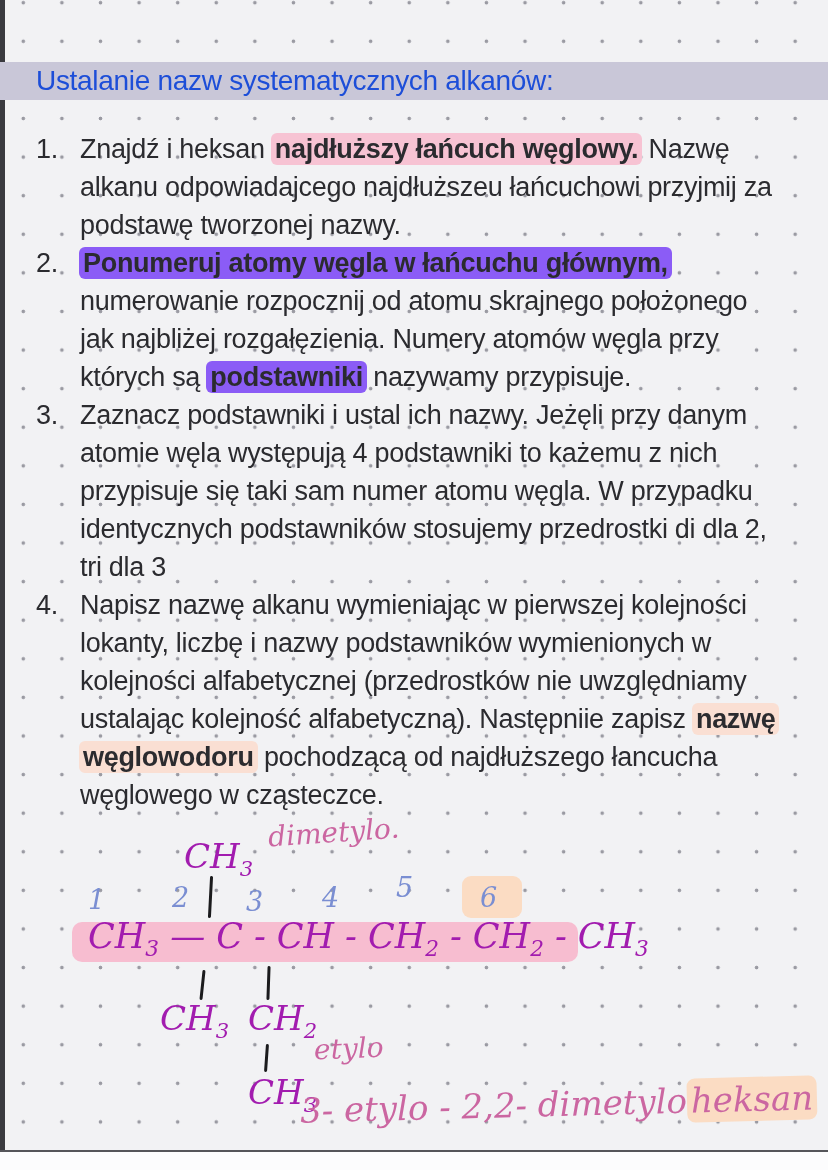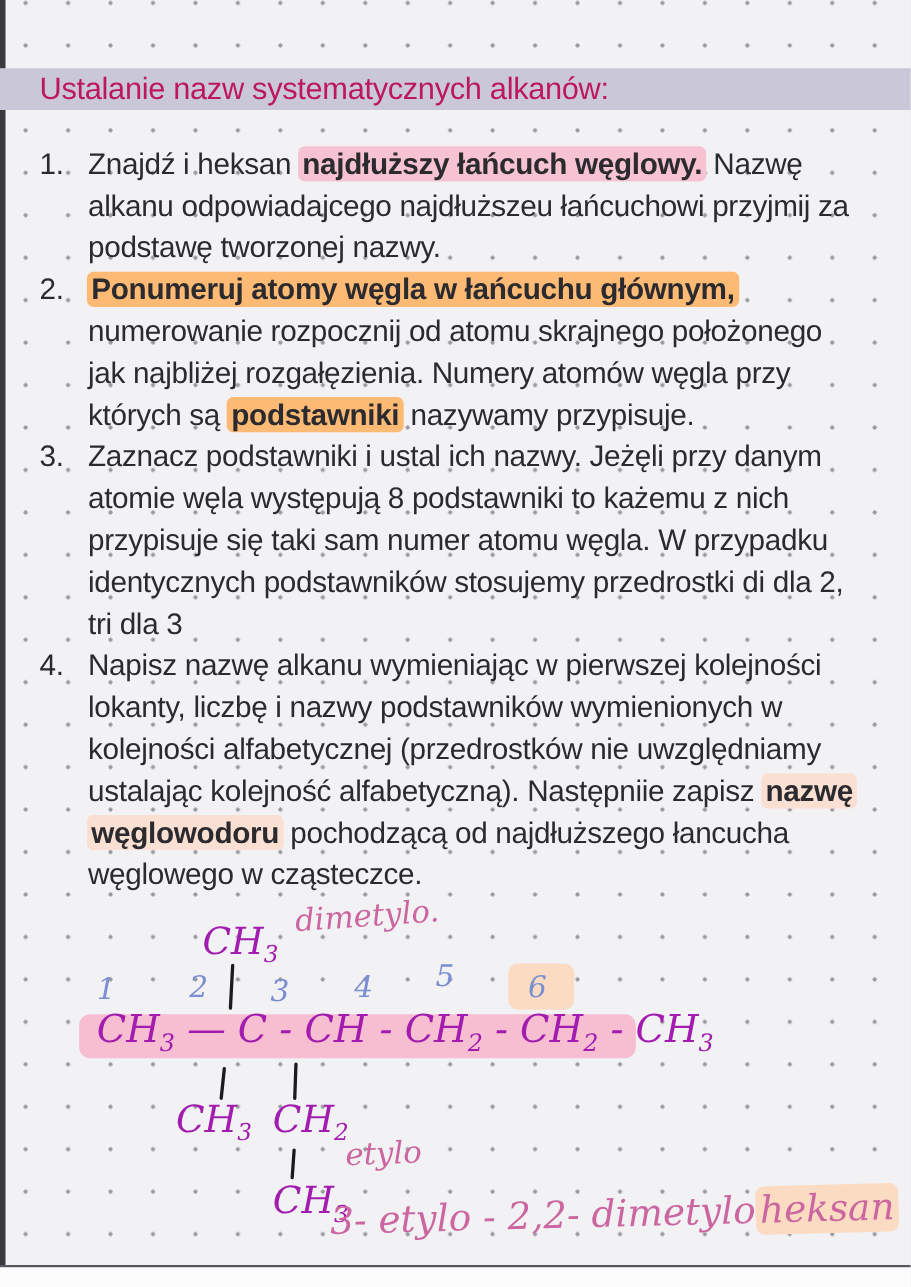--- a/index.html
+++ b/index.html
@@ -23,34 +23,34 @@
   }
   .edge-left{
     position:absolute;left:0;top:0;width:5px;height:1150px;
     background:#3a3a3f;
   }
   .header{
     position:absolute;left:0;top:62px;width:828px;height:38px;
     background:#c9c7d8;
     display:flex;align-items:center;
     padding-left:36px;box-sizing:border-box;
-    font-size:28px;color:#be185d;letter-spacing:-0.3px;
+    font-size:28px;color:#1d4ed8;letter-spacing:-0.3px;
   }
   ol.list{
     position:absolute;left:36px;top:130px;width:742px;
     margin:0;padding:0;list-style:none;
     font-size:27px;line-height:38px;letter-spacing:-0.3px;
   }
   ol.list li{display:flex;align-items:flex-start;}
   ol.list .num{flex:0 0 44px;}
   ol.list .body{flex:1;}
   .hl{border-radius:6px;padding:1px 4px;margin:0 -1px;
       -webkit-box-decoration-break:clone;box-decoration-break:clone;font-weight:bold;}
   .hl-pink{background:#f7c3d3;}
-  .hl-lavender{background:#fdba74;}
+  .hl-lavender{background:#8b5cf6;}
   .hl-peach{background:#fadfd3;}
 
   
   .hand{font-family:"DejaVu Serif",serif;font-style:italic;color:#a21caf;}
   .hand-pink{font-family:"DejaVu Serif",serif;font-style:italic;color:#cb66a1;}
   .hand-blue{font-family:"DejaVu Serif",serif;font-style:italic;color:#7a8ed2;}
   sub{font-size:0.62em;line-height:0;}
 
   .diagram{position:absolute;left:0;top:820px;width:828px;height:300px;}
   .pink-band{
@@ -106,21 +106,21 @@
       <li>
         <span class="num">1.</span>
         <span class="body"><span>Znajdź i heksan </span><span class="hl hl-pink">najdłuższy łańcuch węglowy.</span><span> Nazwę alkanu odpowiadajcego najdłuższeu łańcuchowi przyjmij za podstawę tworzonej nazwy.</span></span>
       </li>
       <li>
         <span class="num">2.</span>
         <span class="body"><span class="hl hl-lavender">Ponumeruj atomy węgla w łańcuchu głównym,</span><span> numerowanie rozpocznij od atomu skrajnego położonego jak najbliżej rozgałęzienia. Numery atomów węgla przy których są </span><span class="hl hl-lavender">podstawniki</span><span> nazywamy przypisuje.</span></span>
       </li>
       <li>
         <span class="num">3.</span>
-        <span class="body"><span>Zaznacz podstawniki i ustal ich nazwy. Jeżęli przy danym atomie węla występują 8 podstawniki to każemu z nich przypisuje się taki sam numer atomu węgla. W przypadku identycznych podstawników stosujemy przedrostki di dla 2, tri dla 3</span></span>
+        <span class="body"><span>Zaznacz podstawniki i ustal ich nazwy. Jeżęli przy danym atomie węla występują 4 podstawniki to każemu z nich przypisuje się taki sam numer atomu węgla. W przypadku identycznych podstawników stosujemy przedrostki di dla 2, tri dla 3</span></span>
       </li>
       <li>
         <span class="num">4.</span>
         <span class="body"><span>Napisz nazwę alkanu wymieniając w pierwszej kolejności lokanty, liczbę i nazwy podstawników wymienionych w kolejności alfabetycznej (przedrostków nie uwzględniamy ustalając kolejność alfabetyczną). Następniie zapisz </span><span class="hl hl-peach">nazwę węglowodoru</span><span> pochodzącą od najdłuższego łancucha węglowego w cząsteczce.</span></span>
       </li>
     </ol>
 
   <div class="diagram">
     <span id="label-dimetylo" class="hand-pink">dimetylo.</span>
 

